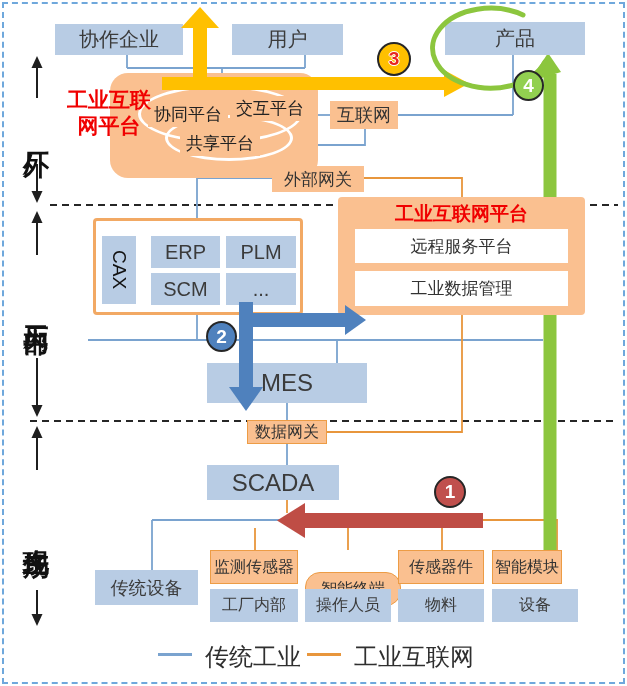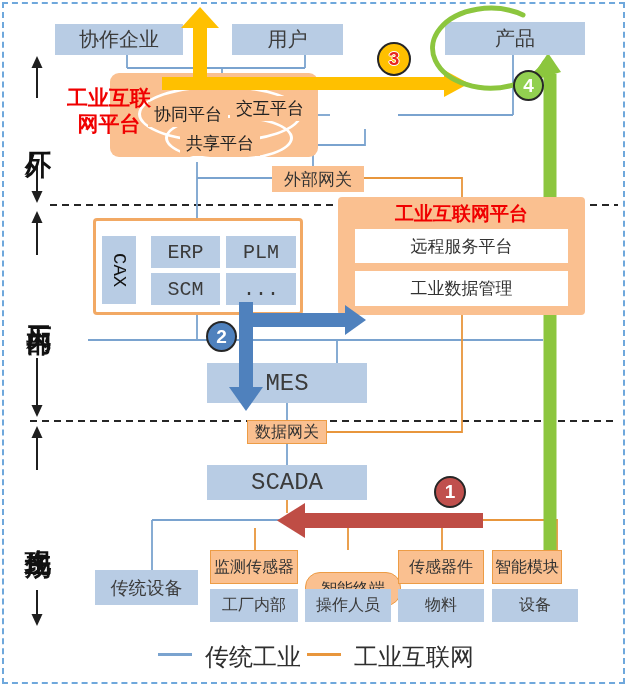--- a/index.html
+++ b/index.html
@@ -2,21 +2,21 @@
 <html><head>
 <meta charset="utf-8">
 <style>
   html,body{margin:0;padding:0;background:#fff;}
   #canvas{position:relative;width:627px;height:686px;background:#fff;overflow:hidden;
           font-family:"Liberation Sans","DejaVu Sans",sans-serif;color:#333;}
   .frame{position:absolute;inset:2px;border:2px dashed #6fa8dc;z-index:0;}
   svg.layer{position:absolute;left:0;top:0;width:627px;height:686px;pointer-events:none;}
   #layer-under{z-index:1;}
   #layer-over{z-index:3;}
-  .abs{position:absolute;z-index:2;box-sizing:border-box;display:flex;align-items:center;justify-content:center;text-align:center;font-family:Liberation Mono, monospace;}
+  .abs{position:absolute;z-index:2;box-sizing:border-box;display:flex;align-items:center;justify-content:center;text-align:center;}
   .bluebox{background:#b8cce4;color:#3b3b3b;}
   .orangebox{background:#fac090;color:#333;}
   .orangebox.bordered{border:1.5px solid #ed9c45;}
   .whitebox{background:#fff;color:#333;}
   .redtext{color:#f00000;font-weight:bold;}
   .badge{position:absolute;z-index:5;border-radius:50%;display:flex;align-items:center;justify-content:center;
          font-weight:bold;font-size:19px;color:#fff;border:2.5px solid #262626;box-sizing:border-box;}
   .vert{writing-mode:vertical-rl;text-orientation:upright;font-weight:bold;color:#111;letter-spacing:1px;}
   .cloudline{position:absolute;border:3px solid #fff;border-radius:50%;background:transparent;}
   .cloudlabel{position:absolute;background:#fac090;display:flex;align-items:center;justify-content:center;font-size:17px;color:#222;}
@@ -82,51 +82,52 @@
     <g fill="#8cc63e">
       <rect x="543.5" y="74" width="13" height="476"></rect>
       <polygon points="548,53 529,82 561,72"></polygon>
     </g>
   </svg>
 
   <div class="abs bluebox" style="left:55px;top:24px;width:128px;height:31px;font-size:20px;">协作企业</div>
   <div class="abs bluebox" style="left:232px;top:24px;width:111px;height:31px;font-size:20px;">用户</div>
   <div class="abs bluebox" style="left:445px;top:22px;width:140px;height:33px;font-size:20px;">产品</div>
 
-  <div class="abs orangebox" style="left:110px;top:73px;width:208px;height:84px;border-radius:9px;">
+  <div class="abs orangebox" style="left:110px;top:73px;width:208px;height:105px;border-radius:18px;">
     <div class="cloudline" style="left:28px;top:12px;width:158px;height:52px;"></div>
     <div class="cloudline" style="left:55px;top:42px;width:122px;height:40px;"></div>
     <div class="cloudlabel" style="left:38px;top:29px;width:80px;height:25px;">协同平台</div>
     <div class="cloudlabel" style="left:120px;top:23px;width:80px;height:25px;">交互平台</div>
     <div class="cloudlabel" style="left:70px;top:57px;width:80px;height:26px;">共享平台</div>
   </div>
   <div class="abs redtext" style="left:56px;top:86px;width:106px;height:54px;font-size:21px;line-height:26px;flex-direction:column;">
     <span>工业互联</span>
     <span>网平台</span>
   </div>
 
+  <div class="abs orangebox" style="left:330px;top:101px;width:68px;height:28px;font-size:18px;">互联网</div>
   <div class="abs orangebox" style="left:272px;top:166px;width:92px;height:26px;font-size:17px;">外部网关</div>
 
   <div class="abs whitebox" style="left:93px;top:218px;width:210px;height:97px;border:3px solid #f2a964;border-radius:4px;">
     <div class="abs bluebox vert" style="left:6px;top:15px;width:34px;height:68px;font-size:19px;font-weight:normal;text-orientation:mixed;letter-spacing:0;">CAX</div>
     <div class="abs bluebox" style="left:55px;top:15px;width:69px;height:32px;font-size:20px;">ERP</div>
     <div class="abs bluebox" style="left:130px;top:15px;width:70px;height:32px;font-size:20px;">PLM</div>
     <div class="abs bluebox" style="left:55px;top:52px;width:69px;height:32px;font-size:20px;">SCM</div>
     <div class="abs bluebox" style="left:130px;top:52px;width:70px;height:32px;font-size:20px;">...</div>
   </div>
 
   <div class="abs orangebox" style="left:338px;top:197px;width:247px;height:118px;border-radius:4px;flex-direction:column;justify-content:flex-start;">
     <div class="redtext" style="font-size:19px;margin-top:4px;">工业互联网平台</div>
     <div class="abs whitebox" style="left:17px;top:32px;width:213px;height:34px;font-size:17px;">远程服务平台</div>
     <div class="abs whitebox" style="left:17px;top:74px;width:213px;height:35px;font-size:17px;">工业数据管理</div>
   </div>
 
   <div class="abs bluebox" style="left:207px;top:363px;width:160px;height:40px;font-size:24px;">MES</div>
   <div class="abs orangebox bordered" style="left:247px;top:420px;width:80px;height:24px;font-size:16px;">数据网关</div>
-  <div class="abs bluebox" style="left:207px;top:465px;width:160px;height:35px;font-size:24px;">SCADA</div>
+  <div class="abs bluebox" style="left:207px;top:465px;width:132px;height:35px;font-size:24px;">SCADA</div>
 
   <div class="abs bluebox" style="left:95px;top:570px;width:103px;height:35px;font-size:18px;">传统设备</div>
 
   <div class="abs orangebox bordered" style="left:210px;top:550px;width:88px;height:34px;font-size:16px;">监测传感器</div>
   <div class="abs bluebox" style="left:210px;top:589px;width:88px;height:33px;font-size:16px;">工厂内部</div>
 
   <div class="abs orangebox bordered" style="left:305px;top:572px;width:96px;height:34px;font-size:16px;border-radius:15px;">智能终端</div>
   <div class="abs bluebox" style="left:305px;top:589px;width:86px;height:33px;font-size:16px;">操作人员</div>
 
   <div class="abs orangebox bordered" style="left:398px;top:550px;width:86px;height:34px;font-size:16px;">传感器件</div>

